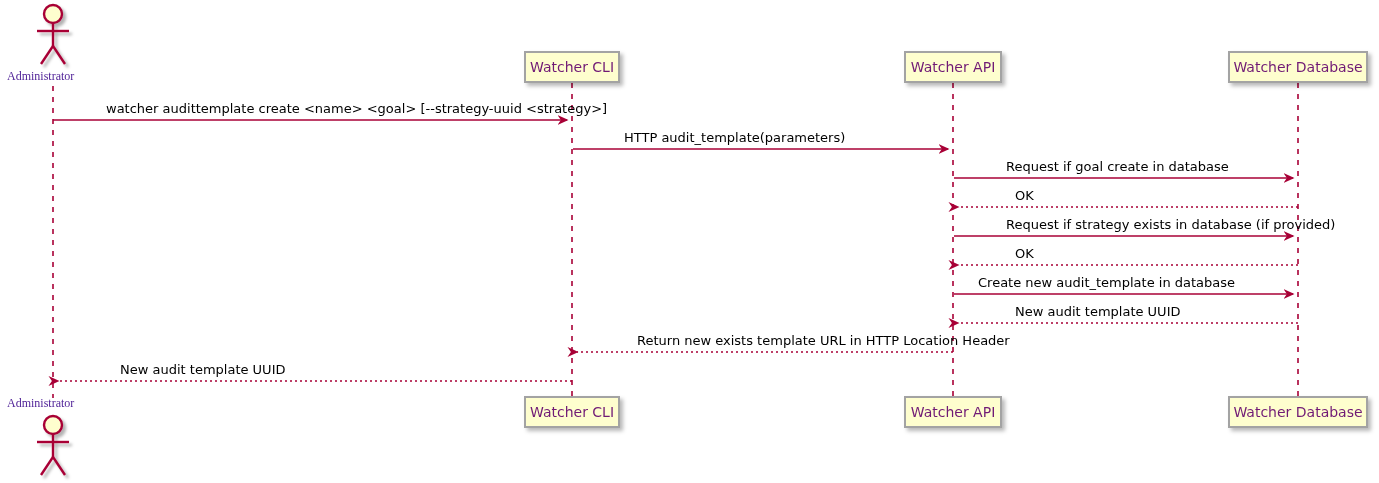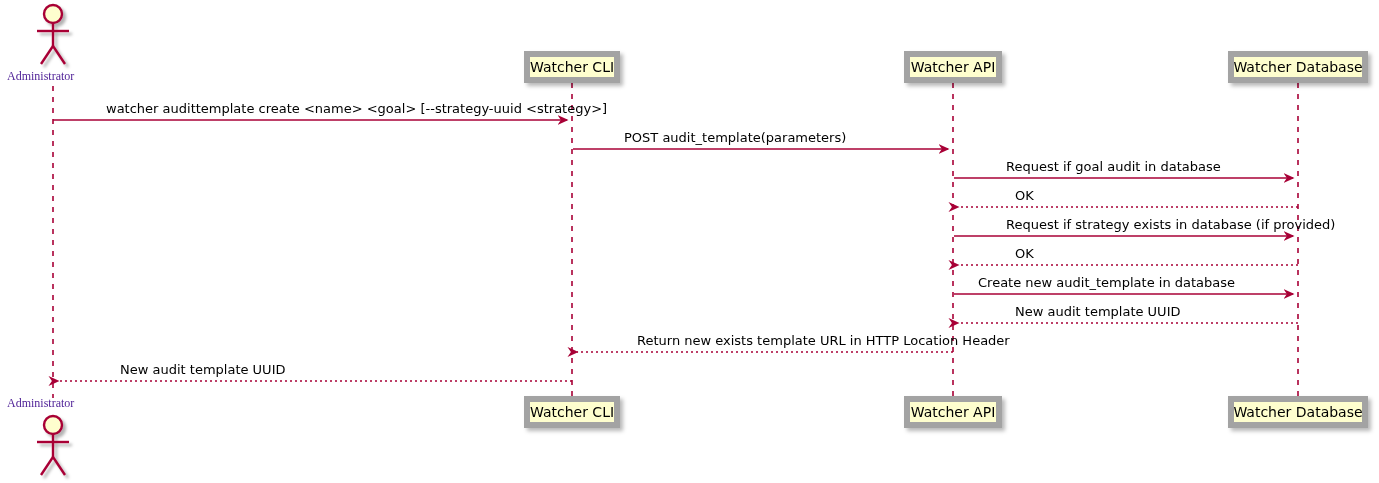--- a/index.html
+++ b/index.html
@@ -25,25 +25,25 @@
     font-family: "DejaVu Sans", sans-serif;
     font-size: 13px;
     color: #000000;
     white-space: nowrap;
     line-height: 15px;
     margin-left: 43px;
   }
   .participant-box {
     position: absolute;
     background: #FEFECE;
-    border: 6px solid #a3a3a3;
+    border: 2px solid #a3a3a3;
     box-sizing: border-box;
     box-shadow: 3px 3px 4px rgba(0,0,0,0.28);
     font-size: 14px;
-    color: #000000;
+    color: #701a75;
     display: flex;
     align-items: center;
     justify-content: center;
     font-family: "DejaVu Sans", sans-serif;
     white-space: nowrap;
   }
   .actor-label {
     position: absolute;
     font-size: 12px;
     color: #4c1d95;
@@ -128,24 +128,24 @@
   <span>Administrator</span>
 </div>
 <div class="actor-label" style="left:7px; top:396px;">
   <span>Administrator</span>
 </div>
 
 <div class="msg-label" style="left:63px; top:101px;">
   <span>watcher audittemplate create &lt;name&gt; &lt;goal&gt; [--strategy-uuid &lt;strategy&gt;]</span>
 </div>
 <div class="msg-label" style="left:581px; top:130px;">
-  <span>POST audit_template(parameters)</span>
+  <span>HTTP audit_template(parameters)</span>
 </div>
 <div class="msg-label" style="left:963px; top:159px;">
-  <span>Request if goal audit in database</span>
+  <span>Request if goal create in database</span>
 </div>
 <div class="msg-label" style="left:972px; top:188px;">
   <span>OK</span>
 </div>
 <div class="msg-label" style="left:963px; top:217px;">
   <span>Request if strategy exists in database (if provided)</span>
 </div>
 <div class="msg-label" style="left:972px; top:246px;">
   <span>OK</span>
 </div>

